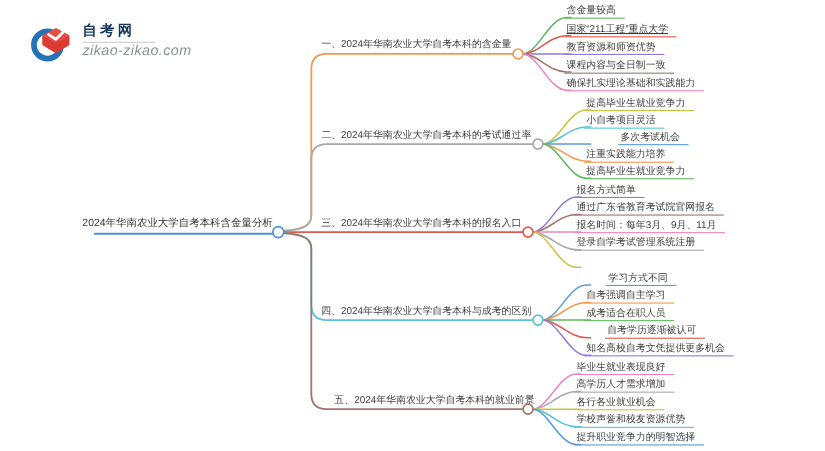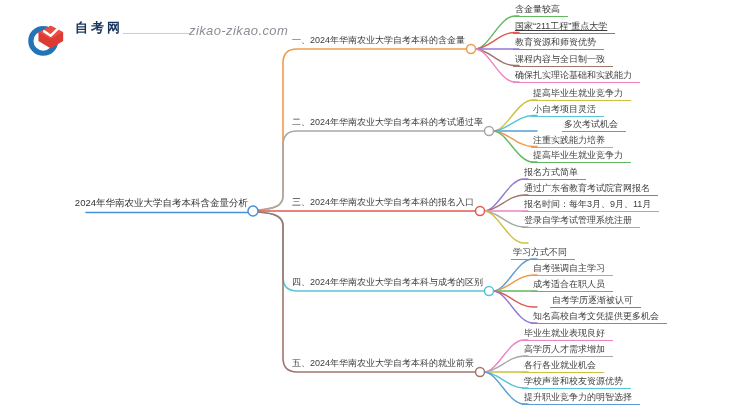--- a/index.html
+++ b/index.html
@@ -5,21 +5,21 @@
   html,body{margin:0;padding:0;background:#fff;}
   #stage{position:relative;width:750px;height:410px;background:#fff;overflow:hidden;
          font-family:"Liberation Sans","DejaVu Sans",sans-serif;}
   #mindmap-svg{position:absolute;left:0;top:0;}
   .node-label{position:absolute;font-size:9px;color:#3d3d3d;white-space:nowrap;line-height:12px;}
   .root-label{font-size:9.5px;color:#333;}
   .branch-label{font-size:9px;color:#3d3d3d;}
   .leaf-label{padding:0 8px 1px 2px;}
   
   #logo{position:absolute;left:28px;top:20px;display:flex;align-items:flex-start;gap:9px;}
-  #logo .txt{display:flex;align-items:flex-end;}
+  #logo .txt{display:flex;flex-direction:column;align-items:flex-start;}
   .site-name{font-size:13px;font-weight:bold;color:#17365d;letter-spacing:3px;line-height:16px;}
   .logo-divider{width:66px;height:0;border-bottom:1px solid #c9ccd1;margin:2px 0 2px 0;}
   .site-domain{font-size:13px;color:#8a8f96;letter-spacing:0.4px;line-height:10px;font-style:italic;}
 </style>
 </head>
 <body>
 
 <div id="stage">
 
   <div id="logo">
@@ -90,25 +90,25 @@
     <div class="node-label leaf-label" style="left:531px;top:102.5px;border-bottom:1.5px solid #58C4D9;">小自考项目灵活</div>
     <div class="node-label leaf-label" style="left:562px;top:118px;border-bottom:1.5px solid #5B9CD6;">多次考试机会</div>
     <div class="node-label leaf-label" style="left:531px;top:133.5px;border-bottom:1.5px solid #F19A4D;">注重实践能力培养</div>
     <div class="node-label leaf-label" style="left:531px;top:149px;border-bottom:1.5px solid #62B862;">提高毕业生就业竞争力</div>
     <div class="node-label branch-label" style="right:267px;top:116px;">二、2024年华南农业大学自考本科的考试通过率</div>
     <div class="node-label leaf-label" style="left:522px;top:166px;border-bottom:1.5px solid #9678D3;">报名方式简单</div>
     <div class="node-label leaf-label" style="left:522px;top:182px;border-bottom:1.5px solid #A1756B;">通过广东省教育考试院官网报名</div>
     <div class="node-label leaf-label" style="left:522px;top:198px;border-bottom:1.5px solid #EE82C4;">报名时间：每年3月、9月、11月</div>
     <div class="node-label leaf-label" style="left:522px;top:214px;border-bottom:1.5px solid #A8A8A8;">登录自学考试管理系统注册</div>
     <div class="node-label branch-label" style="right:276px;top:196px;">三、2024年华南农业大学自考本科的报名入口</div>
-    <div class="node-label leaf-label" style="left:511px;top:246px;border-bottom:1.5px solid #5B9CD6;">学习方式不同</div>
+    <div class="node-label leaf-label" style="left:551px;top:246px;border-bottom:1.5px solid #5B9CD6;">学习方式不同</div>
     <div class="node-label leaf-label" style="left:531px;top:262px;border-bottom:1.5px solid #F19A4D;">自考强调自主学习</div>
     <div class="node-label leaf-label" style="left:531px;top:278px;border-bottom:1.5px solid #62B862;">成考适合在职人员</div>
     <div class="node-label leaf-label" style="left:550px;top:294px;border-bottom:1.5px solid #E05A52;">自考学历逐渐被认可</div>
     <div class="node-label leaf-label" style="left:531px;top:310px;border-bottom:1.5px solid #9678D3;">知名高校自考文凭提供更多机会</div>
     <div class="node-label branch-label" style="right:267px;top:276px;">四、2024年华南农业大学自考本科与成考的区别</div>
     <div class="node-label leaf-label" style="left:522px;top:343px;border-bottom:1.5px solid #A8A8A8;">高学历人才需求增加</div>
     <div class="node-label leaf-label" style="left:522px;top:327px;border-bottom:1.5px solid #EE82C4;">毕业生就业表现良好</div>
     <div class="node-label leaf-label" style="left:522px;top:359px;border-bottom:1.5px solid #CCC23F;">各行各业就业机会</div>
     <div class="node-label leaf-label" style="left:522px;top:375px;border-bottom:1.5px solid #58C4D9;">学校声誉和校友资源优势</div>
     <div class="node-label leaf-label" style="left:522px;top:391px;border-bottom:1.5px solid #5B9CD6;">提升职业竞争力的明智选择</div>
-    <div class="node-label branch-label" style="right:276px;top:357px;">五、2024年华南农业大学自考本科的就业前景</div>
+    <div class="node-label branch-label" style="right:264px;top:357px;">五、2024年华南农业大学自考本科的就业前景</div>
   </div>
 
 </body></html>

